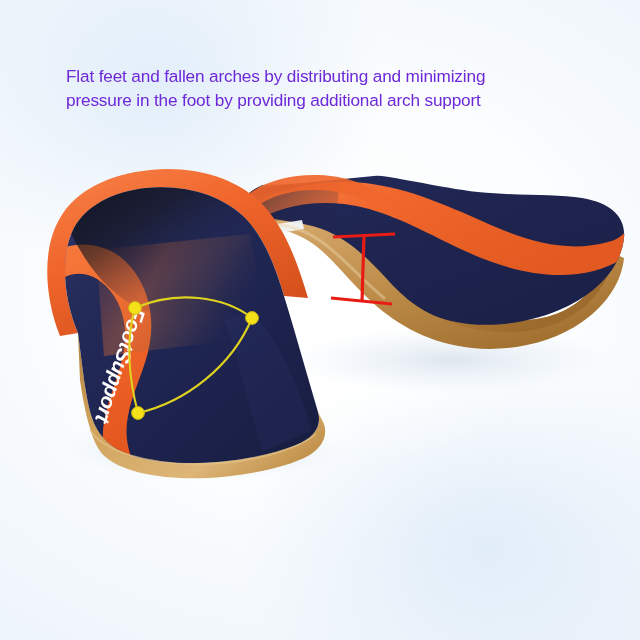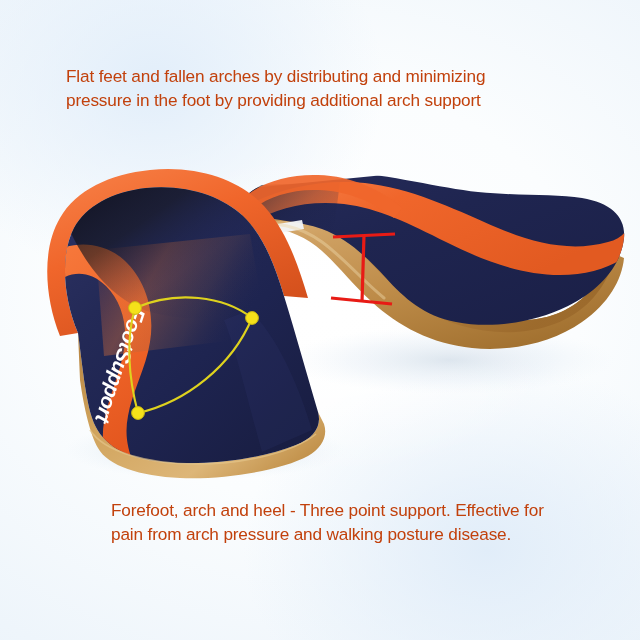--- a/index.html
+++ b/index.html
@@ -39,26 +39,25 @@
     left: 12%; top: 24%;
     width: 78%; height: 50%;
     background: radial-gradient(closest-side, #ffffff 0%, rgba(255,255,255,0.55) 48%, rgba(255,255,255,0) 100%);
   }
 
   
   .caption {
     position: absolute;
     display: flex;
     align-items: center;
-    color: #c2410c;
+    color: #6d28d9;
     font-size: 17.2px;
     line-height: 1.40;
     letter-spacing: -0.15px;
     white-space: pre-line;
-    gap: 45px;
   }
   .caption .text { display: block; }
   .accent-bar {
     width: 4px;
     border-radius: 1px;
     background: #8ec6ea;
     flex: 0 0 4px;
   }
   #caption-top {
     left: 66px;
@@ -361,17 +360,15 @@
           <circle cx="138" cy="283" r="6.4" fill="#f5e11a" stroke="#c9b810" stroke-width="1"></circle>
         </g>
 
         <path d="M 90,300 C 104,322 148,334 196,334 C 246,334 294,322 316,304" fill="none" stroke="#e4c489" stroke-opacity="0.7" stroke-width="1.6"></path>
       </g>
     </svg>
   </div>
 
   <div id="caption-bottom" class="caption">
     <span class="accent-bar"></span>
-    <span class="text">Forefoot, arch and heel - Three point support. Effective for
-pain from arch pressure and walking posture disease.</span>
   </div>
 
 </div>
 
 </body></html>

